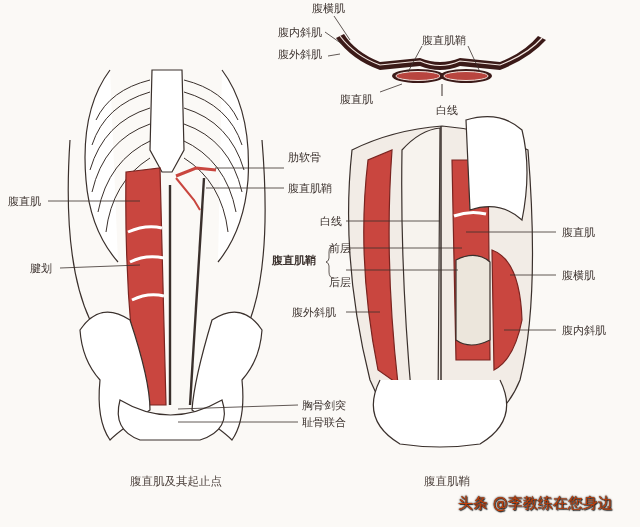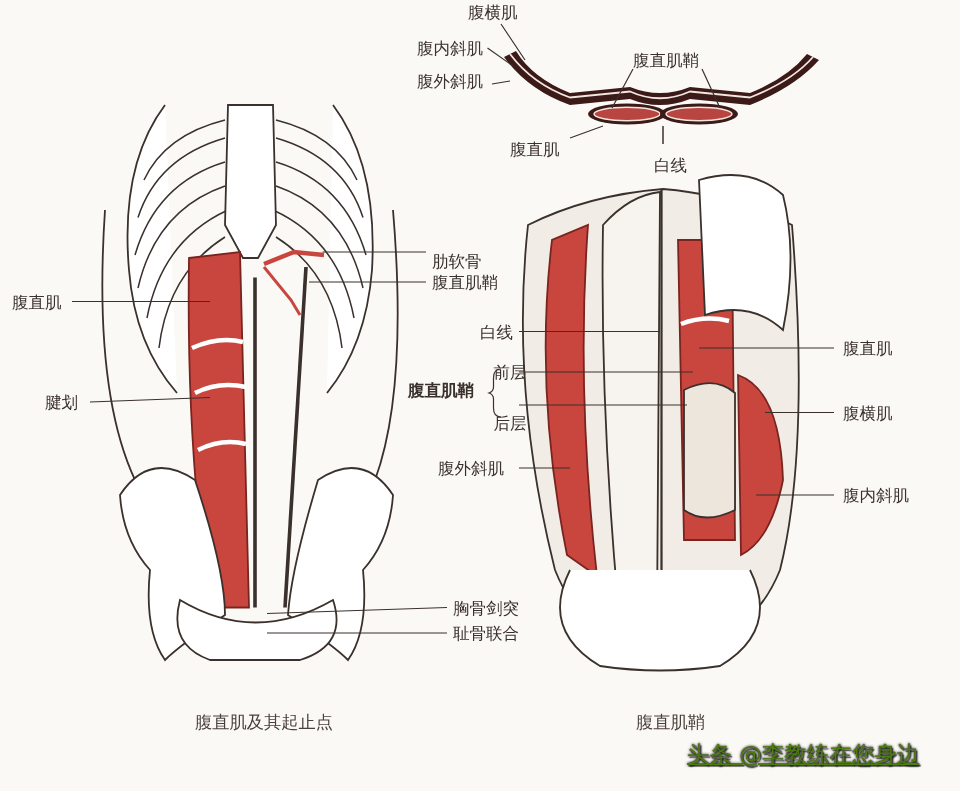--- a/index.html
+++ b/index.html
@@ -1,21 +1,21 @@
 <!DOCTYPE html>
 <html><head>
 <meta charset="utf-8">
 <style>
   html, body { margin: 0; padding: 0; background: #fbf9f6; }
   body { width: 640px; height: 527px; position: relative; overflow: hidden;
          font-family: "DejaVu Serif", serif; color: #3a302c; }
   .lbl { position: absolute; font-size: 11px; white-space: nowrap; line-height: 13px; }
   .cap { position: absolute; font-size: 11.5px; font-family: "DejaVu Sans", sans-serif; font-weight: normal; color:#4a3f3a; }
-  .wm { position: absolute; font-family: "DejaVu Sans", sans-serif; font-size: 15px; color: #4d7c0f;
-        text-shadow: 0 0 2px #222, 0 0 1px #222, 1px 1px 1px #222; text-decoration: underline; }
+  .wm { position: absolute; font-family: "DejaVu Sans", sans-serif; font-size: 15px; color: #c2410c;
+        text-shadow: 0 0 2px #222, 0 0 1px #222, 1px 1px 1px #222; }
   svg { position: absolute; left: 0; top: 0; }
 </style>
 </head>
 <body>
 
 <svg width="640" height="527" viewBox="0 0 640 527">
 
   <g>
     <path d="M336,38 Q352,60 380,70 L420,66 Q440,74 460,66 L500,70 Q530,58 546,40 L538,36 Q525,52 500,62 L460,58 Q440,66 420,58 L380,62 Q355,52 344,34 Z" fill="#3b1a18"></path>
     <path d="M340,36 Q355,56 380,65 L420,61 Q440,70 460,61 L500,65 Q528,54 542,38" fill="none" stroke="#f3e6e0" stroke-width="1.2"></path>
@@ -98,21 +98,21 @@
 
 <div class="lbl" style="left:312px;top:2px">腹横肌</div>
 <div class="lbl" style="left:278px;top:26px">腹内斜肌</div>
 <div class="lbl" style="left:278px;top:48px">腹外斜肌</div>
 <div class="lbl" style="left:422px;top:34px">腹直肌鞘</div>
 <div class="lbl" style="left:340px;top:93px">腹直肌</div>
 <div class="lbl" style="left:436px;top:104px">白线</div>
 
 <div class="lbl" style="left:8px;top:195px">腹直肌</div>
 <div class="lbl" style="left:30px;top:262px">腱划</div>
-<div class="lbl" style="left:288px;top:168px">肋软骨</div>
+<div class="lbl" style="left:288px;top:151px">肋软骨</div>
 <div class="lbl" style="left:288px;top:182px">腹直肌鞘</div>
 <div class="lbl" style="left:302px;top:399px">胸骨剑突</div>
 <div class="lbl" style="left:302px;top:416px">耻骨联合</div>
 <div class="cap" style="left:130px;top:474px">腹直肌及其起止点</div>
 
 <div class="lbl" style="left:320px;top:215px">白线</div>
 <div class="lbl" style="left:272px;top:254px;font-weight:bold">腹直肌鞘</div>
 <div class="lbl" style="left:329px;top:242px">前层</div>
 <div class="lbl" style="left:329px;top:276px">后层</div>
 <div class="lbl" style="left:292px;top:306px">腹外斜肌</div>

